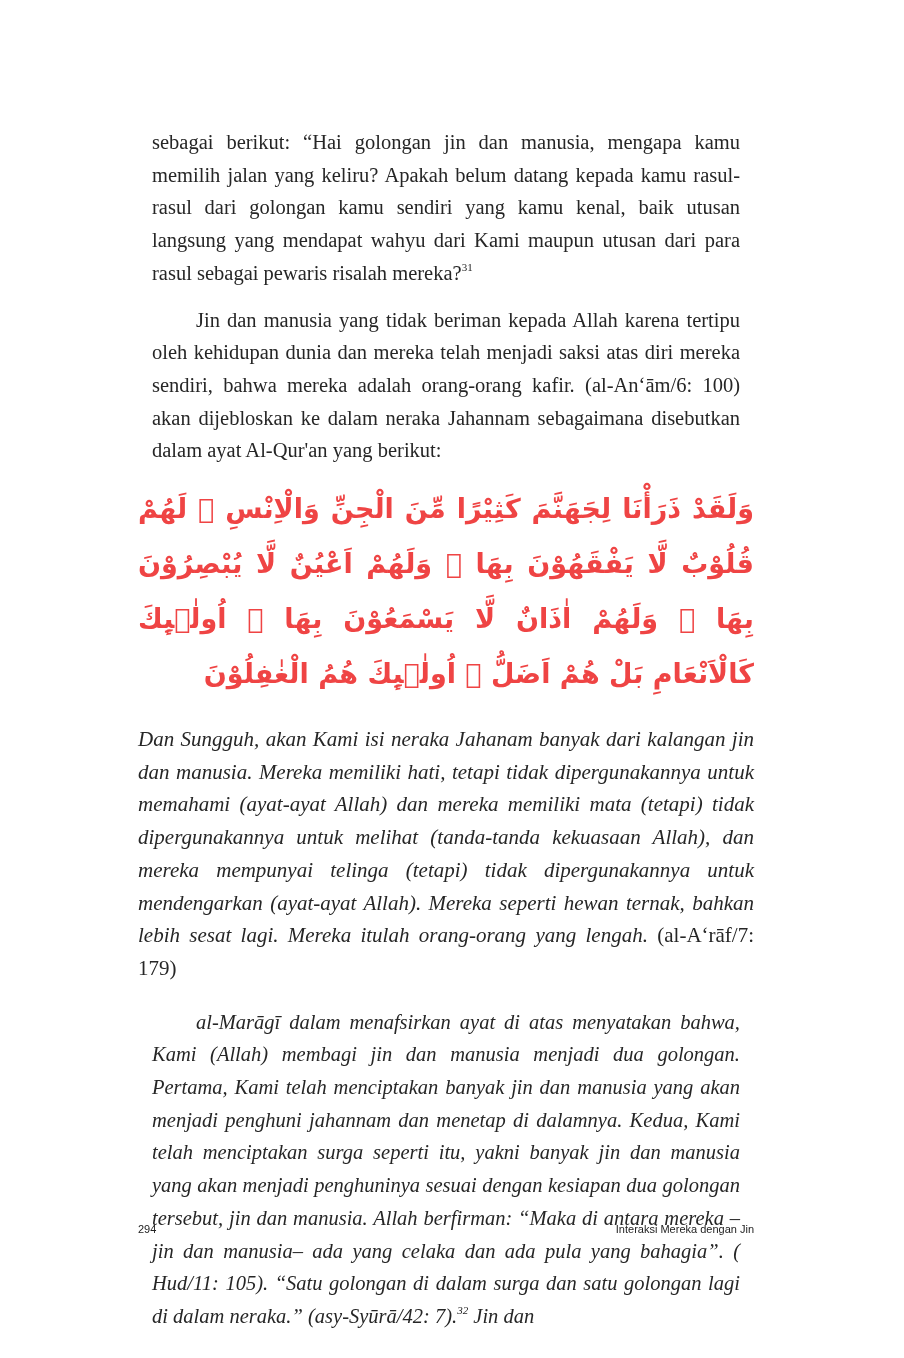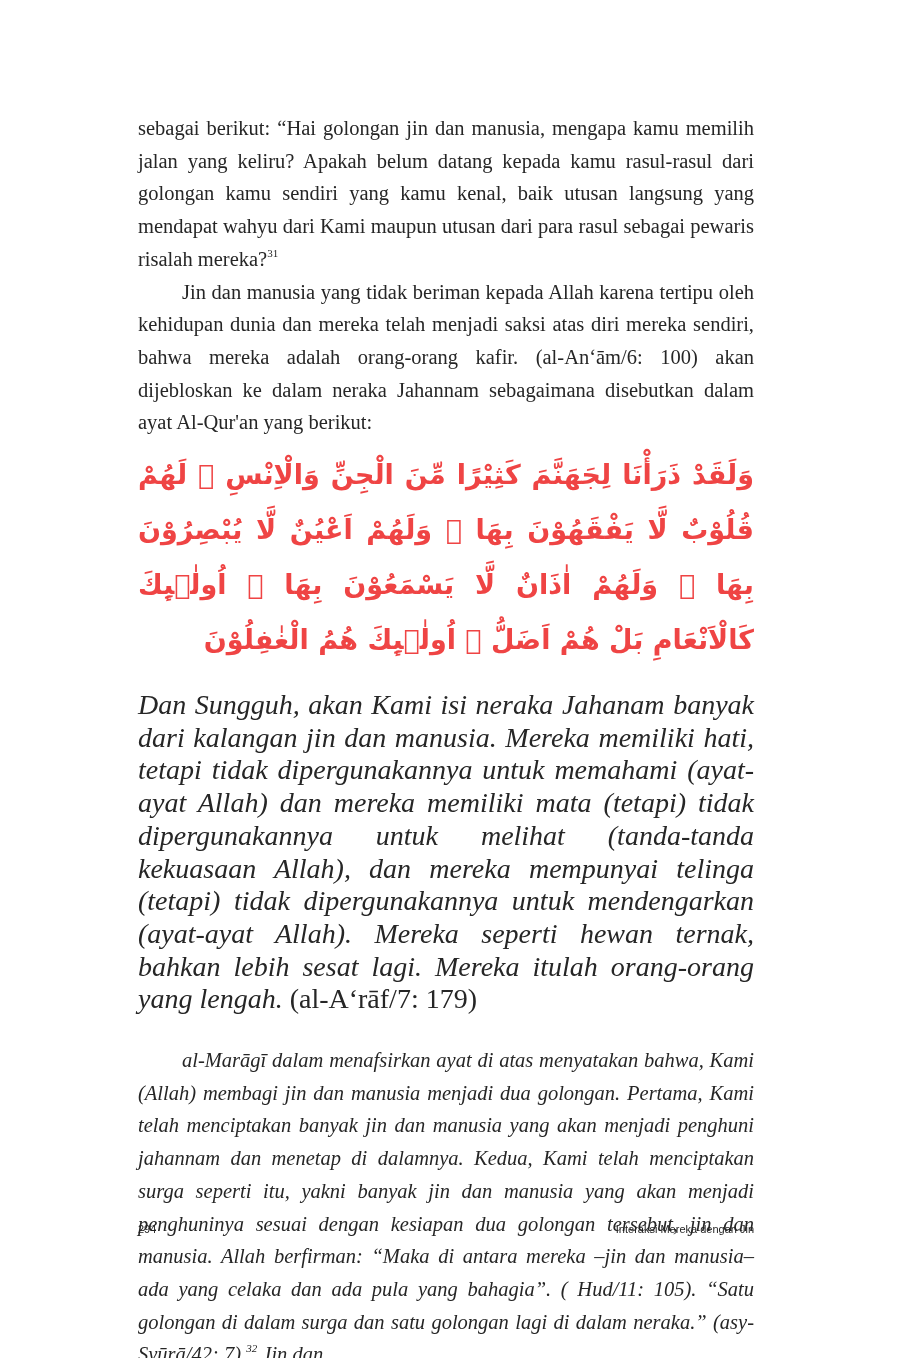--- a/index.html
+++ b/index.html
@@ -18,21 +18,21 @@
     .page {
       position: absolute;
       left: 138px;
       top: 112px;
       width: 616px;
     }
     .para {
       font-size: 20.5px;
       line-height: 32.7px;
       text-align: justify;
-      margin: 0;
+      margin: 14px;
       hyphens: manual;
     }
     .para.indent {
       text-indent: 44px;
     }
     .para sup {
       font-size: 11px;
       line-height: 0;
       vertical-align: 9px;
     }
@@ -42,21 +42,21 @@
       text-align: justify;
       text-align-last: right;
       font-family: "DejaVu Sans", sans-serif;
       font-size: 27px;
       line-height: 55px;
       color: #ef4444;
       font-weight: bold;
     }
     .translation {
       margin-top: 22px;
-      font-size: 28px;
+      font-size: 21px;
       line-height: 32.7px;
       text-align: justify;
       font-style: italic;
     }
     .translation .ref {
       font-style: normal;
     }
     .para.after-translation {
       margin-top: 16px;
       font-style: italic;

